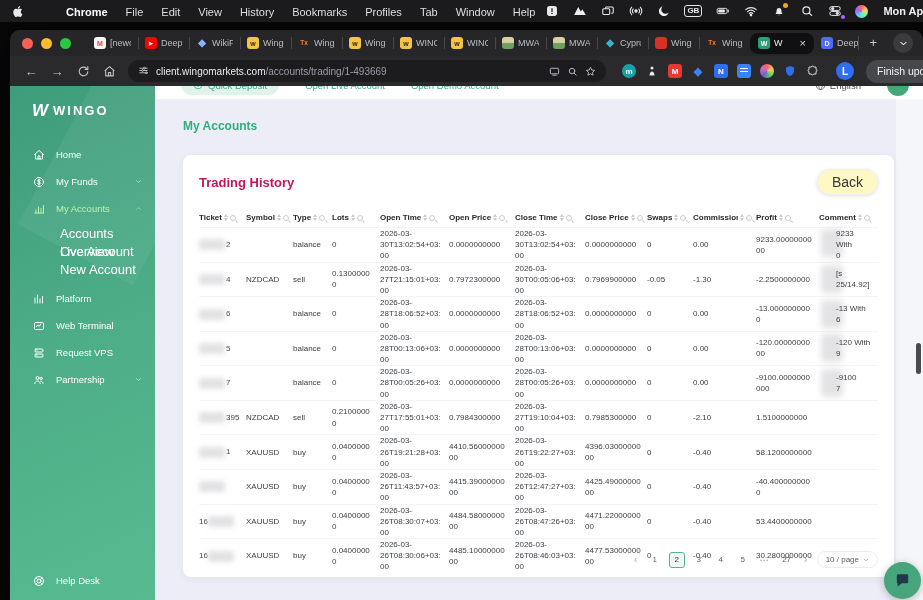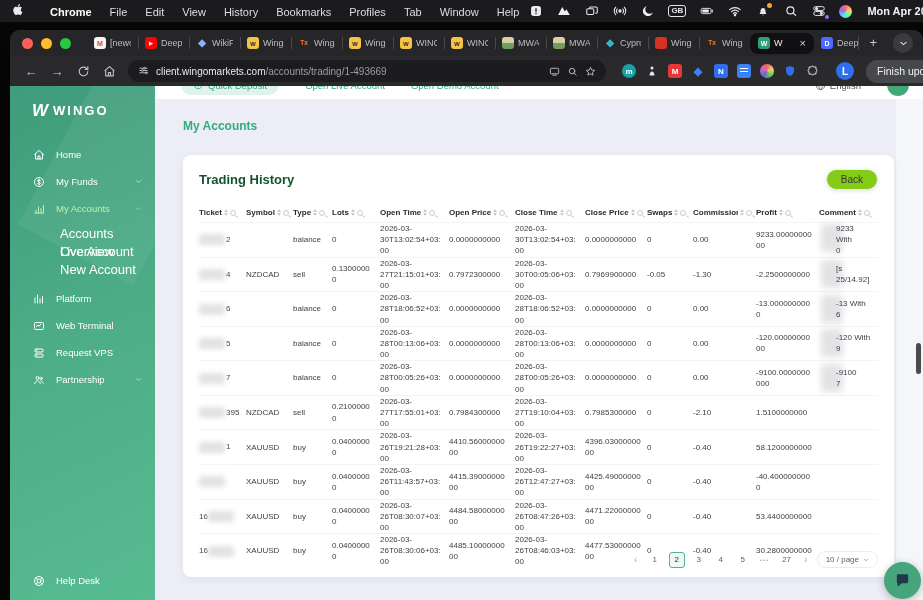--- a/index.html
+++ b/index.html
@@ -1,21 +1,21 @@
 <!DOCTYPE html>
 <html><head>
 <meta charset="utf-8">
 <style>
   *{margin:0;padding:0;box-sizing:border-box;}
   html,body{width:923px;height:600px;overflow:hidden;}
   body{background:#070708;font-family:"Liberation Sans",sans-serif;position:relative;-webkit-font-smoothing:antialiased;}
 
   
   .menubar{position:absolute;top:0;left:0;width:923px;height:22px;background:#1b1b1d;display:flex;align-items:center;padding:0 12px;color:#e6e6e8;z-index:60;}
-  .mb-left{display:flex;gap:0;}
+  .mb-left{display:flex;align-items:center;gap:16px;}
   .apple{width:15px;height:15px;margin-right:14px;display:flex;align-items:center;}
   .apple svg{width:13px;height:13px;}
   .mb-item{font-size:11px;color:#dedee0;padding:0 9px;}
   .mb-bold{font-weight:bold;color:#fff;}
   .mb-right{margin-left:auto;display:flex;align-items:center;gap:13px;}
   .mbi{width:15px;height:15px;display:flex;align-items:center;justify-content:center;position:relative;}
   .mbi svg{width:14px;height:14px;}
   .gb-badge{border:1.4px solid #e6e6e8;border-radius:3px;font-size:8px;font-weight:bold;color:#e6e6e8;padding:0px 2px;line-height:10px;}
   .dot-orange{position:absolute;top:-1px;right:-2px;width:5px;height:5px;border-radius:50%;background:#f5a623;}
   .dot-purple{position:absolute;bottom:0px;right:-3px;width:4px;height:4px;border-radius:50%;background:#a56bf7;}
@@ -104,22 +104,22 @@
   .ts-link{font-size:9.5px;color:#2fae7d;white-space:nowrap;}
   .ts-spacer{flex:1;}
   .lang{display:flex;align-items:center;gap:4px;color:#4b4f55;font-size:9.5px;}
   .lang svg{width:11px;height:11px;color:#5a5e64;}
   .ts-avatar{width:22px;height:22px;border-radius:50%;background:#43a878;flex:none;}
 
   .page-heading{position:absolute;top:33px;left:28px;font-size:12px;font-weight:bold;color:#2fae7d;}
 
   .card{position:absolute;left:28px;top:69px;width:711px;height:422px;background:#fff;border-radius:8px;box-shadow:0 2px 8px rgba(40,50,80,.06);padding:14px 16px;}
   .card-head{display:flex;align-items:center;justify-content:space-between;}
-  .card-title{font-size:13px;font-weight:bold;color:#14532d;}
-  .back-btn{font-size:10px;color:#33363b;background:#84cc16;border:1px solid #f0f0f2;box-shadow:0 1px 4px rgba(0,0,0,.12);border-radius:13px;padding:4px 14px;}
+  .card-title{font-size:13px;font-weight:bold;color:#be185d;}
+  .back-btn{font-size:14px;color:#33363b;background:#fef9c3;border:1px solid #f0f0f2;box-shadow:0 1px 4px rgba(0,0,0,.12);border-radius:13px;padding:4px 14px;}
   .tbl-head,.trow{display:grid;grid-template-columns:47px 47px 39px 48px 69px 66px 70px 62px 46px 63px 63px minmax(0,1fr);align-items:center;}
   .tbl-head{margin-top:13px;height:20px;font-size:8px;font-weight:bold;color:#26292e;border-bottom:1px solid #f3f4f6;}
   .th{display:flex;align-items:center;gap:2px;padding-right:4px;min-width:0;}
   .th-label{white-space:nowrap;overflow:hidden;}
   .sorters{display:flex;flex-direction:column;gap:1px;flex:none;}
   .car{width:0;height:0;border-left:2.6px solid transparent;border-right:2.6px solid transparent;}
   .car.up{border-bottom:3.2px solid #c7cbd2;}
   .car.dn{border-top:3.2px solid #c7cbd2;}
   .msearch{width:6px;height:6px;border:1px solid #c7cbd2;border-radius:50%;position:relative;flex:none;}
   .msearch::after{content:'';position:absolute;width:3px;height:1px;background:#c7cbd2;transform:rotate(45deg);left:4.5px;top:5.5px;}

